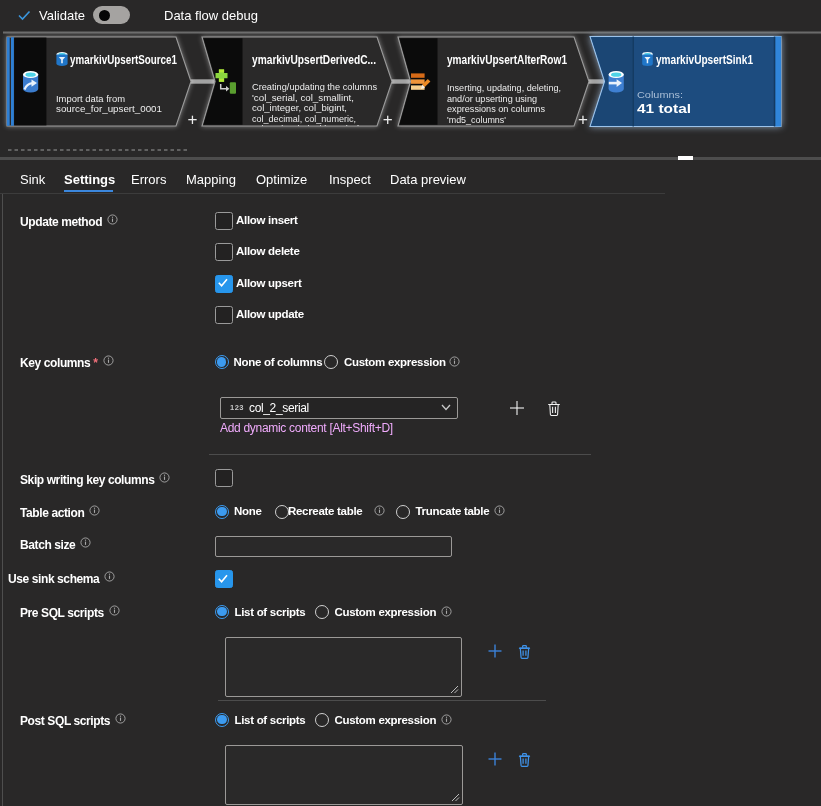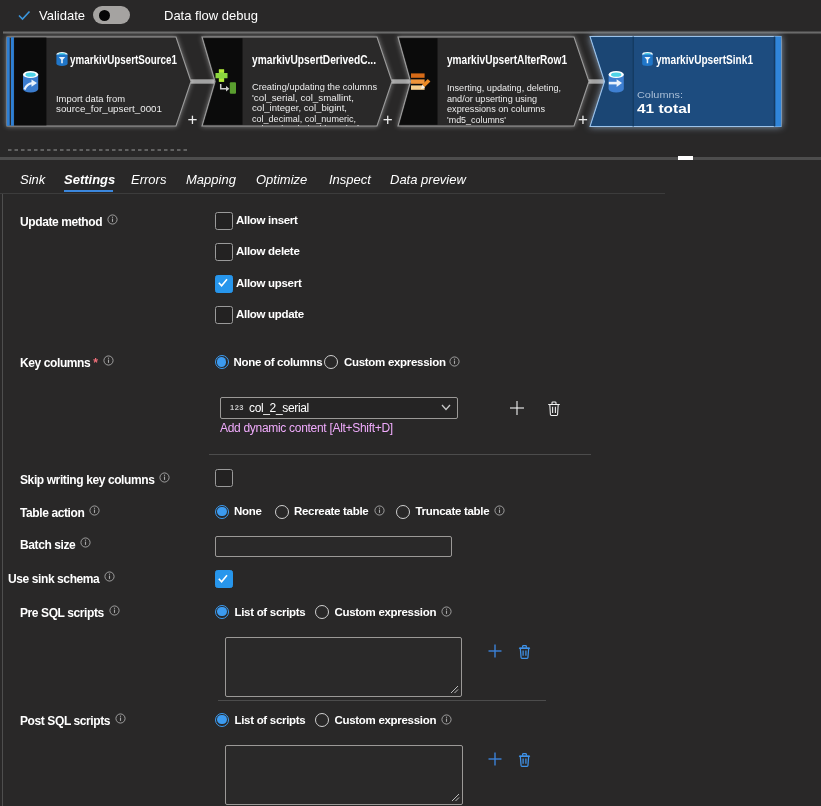--- a/index.html
+++ b/index.html
@@ -4,21 +4,21 @@
 <style>
 html,body{margin:0;padding:0;background:#292828;}
 body{position:relative;width:821px;height:806px;overflow:hidden;
   font-family:"Liberation Sans",sans-serif;color:#fff;}
 .abs{position:absolute;}
 .topbar{left:0;top:0;width:821px;height:46px;background:#292828;}
 .leftline{left:2px;top:0;width:1px;height:806px;background:#4e4e4e;}
 .canvas{left:0;top:30px;width:821px;height:128px;background:#292828;}
 .divider{left:0;top:157px;width:821px;height:3px;background:#4d4d4d;}
 .handle{left:678px;top:155.5px;width:15px;height:4px;background:#fff;}
-.tabs{left:0;top:160px;width:665px;height:33px;background:#292828;border-bottom:1px solid #3c3c3c;font-style:italic;}
+.tabs{left:0;top:160px;width:665px;height:33px;background:#292828;border-bottom:1px solid #3c3c3c;}
 .tab{position:absolute;top:12px;font-size:13px;color:#ffffff;}
 .tab.active{font-weight:bold;text-align:right;}
 .tabline{position:absolute;left:64px;top:30px;width:49px;height:2px;background:#3b87dd;}
 .lbl{position:absolute;font-size:12px;font-weight:bold;letter-spacing:-0.4px;color:#ffffff;white-space:nowrap;}
 .clabel{position:absolute;font-size:11.5px;font-weight:700;color:#ffffff;white-space:nowrap;letter-spacing:-0.3px;}
 .cb{position:absolute;width:16px;height:16px;border:1.2px solid #9a9a9a;border-radius:2.5px;background:#232222;}
 .cb.on{background:#2796ec;border-color:#2796ec;}
 .radio{position:absolute;width:12px;height:12px;border:1.3px solid #cfcfcf;border-radius:50%;}
 .radio.on{border-color:#3c9bf0;}
 .radio.on::after{content:"";position:absolute;left:1.3px;top:1.3px;width:9.4px;height:9.4px;border-radius:50%;background:#3c9bf0;}
@@ -242,21 +242,21 @@
 <div class="cb" style="left:214.5px;top:468.5px"></div>
 
 <div class="lbl" style="left:20px;top:505px">Table action<svg class="icoinfo" width="11" height="11" viewBox="0 0 12 12">
       <circle cx="6" cy="6" r="5" fill="none" stroke="#a8a8a8" stroke-width="1"></circle>
       <rect x="5.4" y="5" width="1.2" height="3.6" fill="#a8a8a8"></rect>
       <rect x="5.4" y="2.9" width="1.2" height="1.2" fill="#a8a8a8"></rect>
     </svg></div>
 <div class="radio on" style="left:215px;top:504.5px"></div>
 <span class="clabel" style="left:234px;top:505px">None</span>
 <div class="radio" style="left:275px;top:504.5px"></div>
-<span class="clabel" style="left:294px;top:505px">Recreate table</span>
+<span class="clabel" style="left:288px;top:505px">Recreate table</span>
 <svg class="info" style="left:374px;top:505px" width="11" height="11" viewBox="0 0 12 12">
     <circle cx="6" cy="6" r="5" fill="none" stroke="#a8a8a8" stroke-width="1"></circle>
     <rect x="5.4" y="5" width="1.2" height="3.6" fill="#a8a8a8"></rect>
     <rect x="5.4" y="2.9" width="1.2" height="1.2" fill="#a8a8a8"></rect>
   </svg>
 <div class="radio" style="left:396px;top:504.5px"></div>
 <span class="clabel" style="left:415.5px;top:505px">Truncate table</span>
 <svg class="info" style="left:494px;top:505px" width="11" height="11" viewBox="0 0 12 12">
     <circle cx="6" cy="6" r="5" fill="none" stroke="#a8a8a8" stroke-width="1"></circle>
     <rect x="5.4" y="5" width="1.2" height="3.6" fill="#a8a8a8"></rect>

